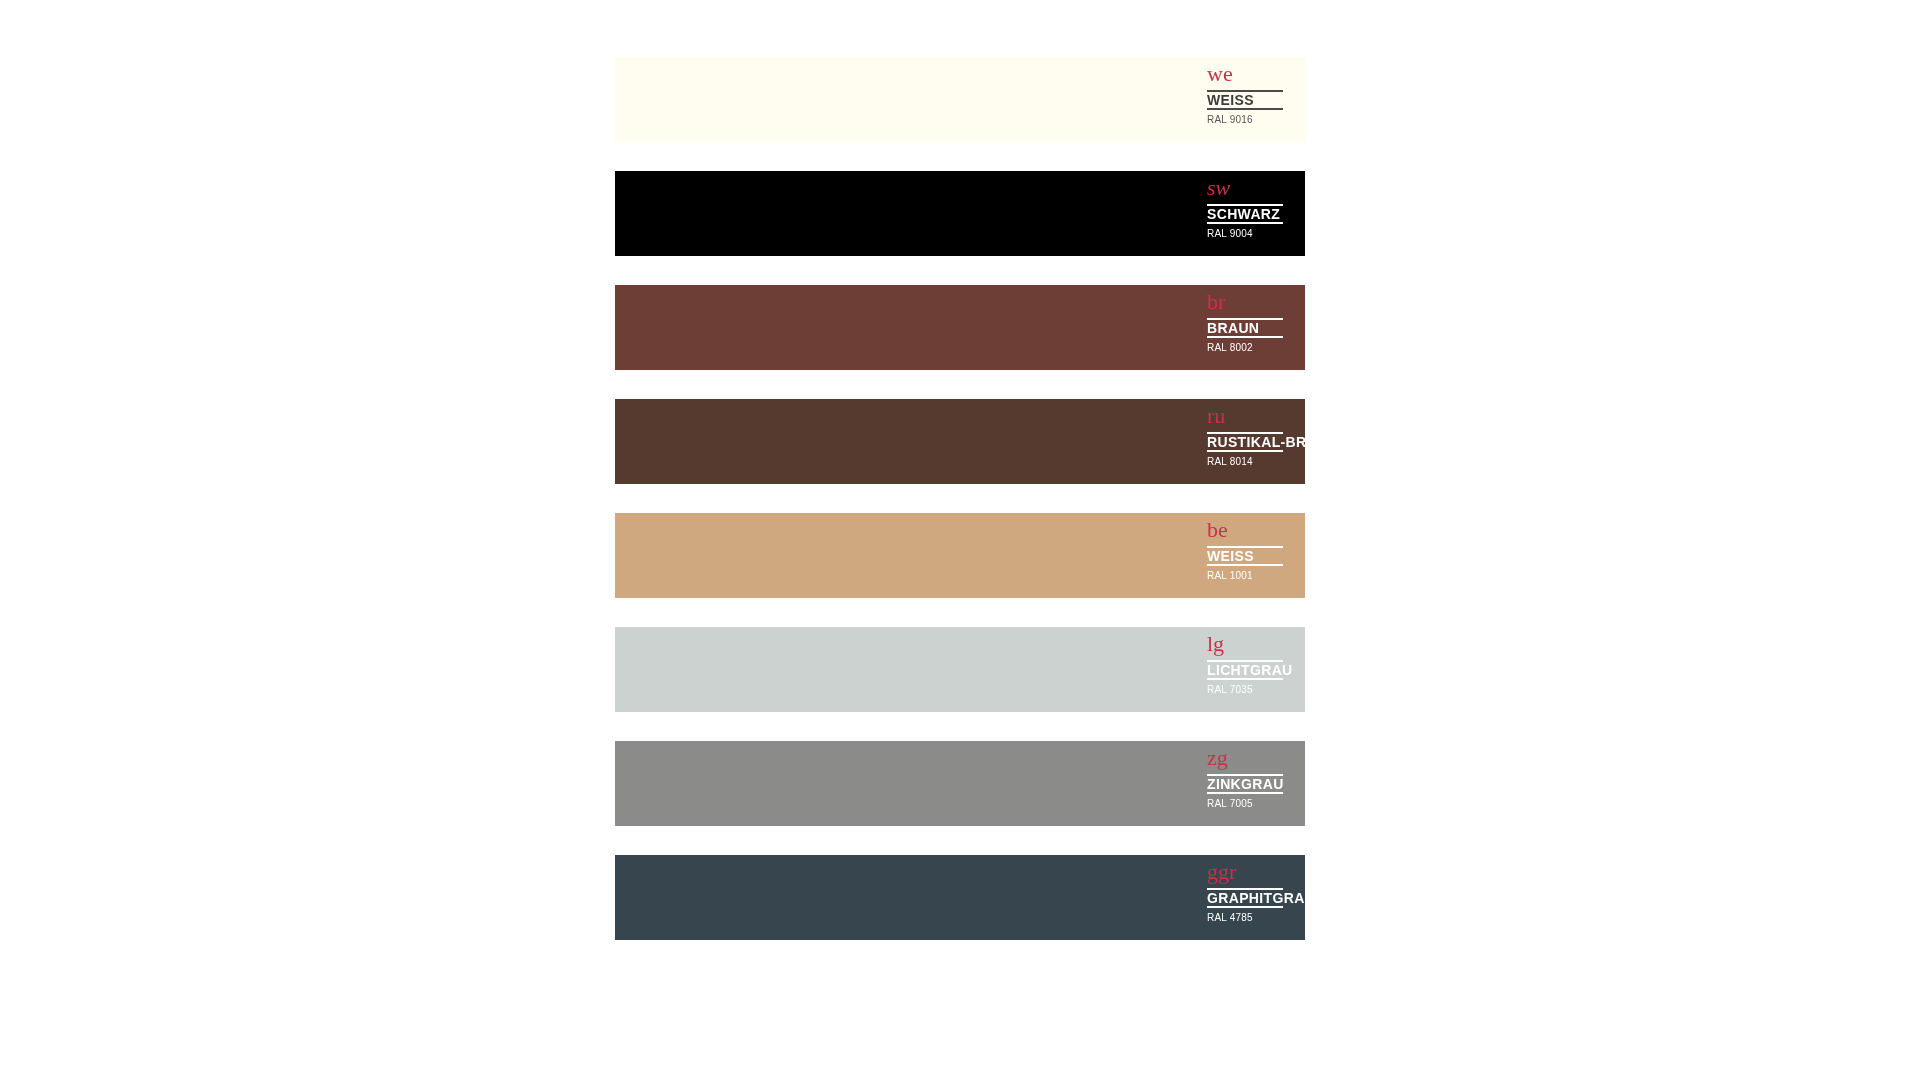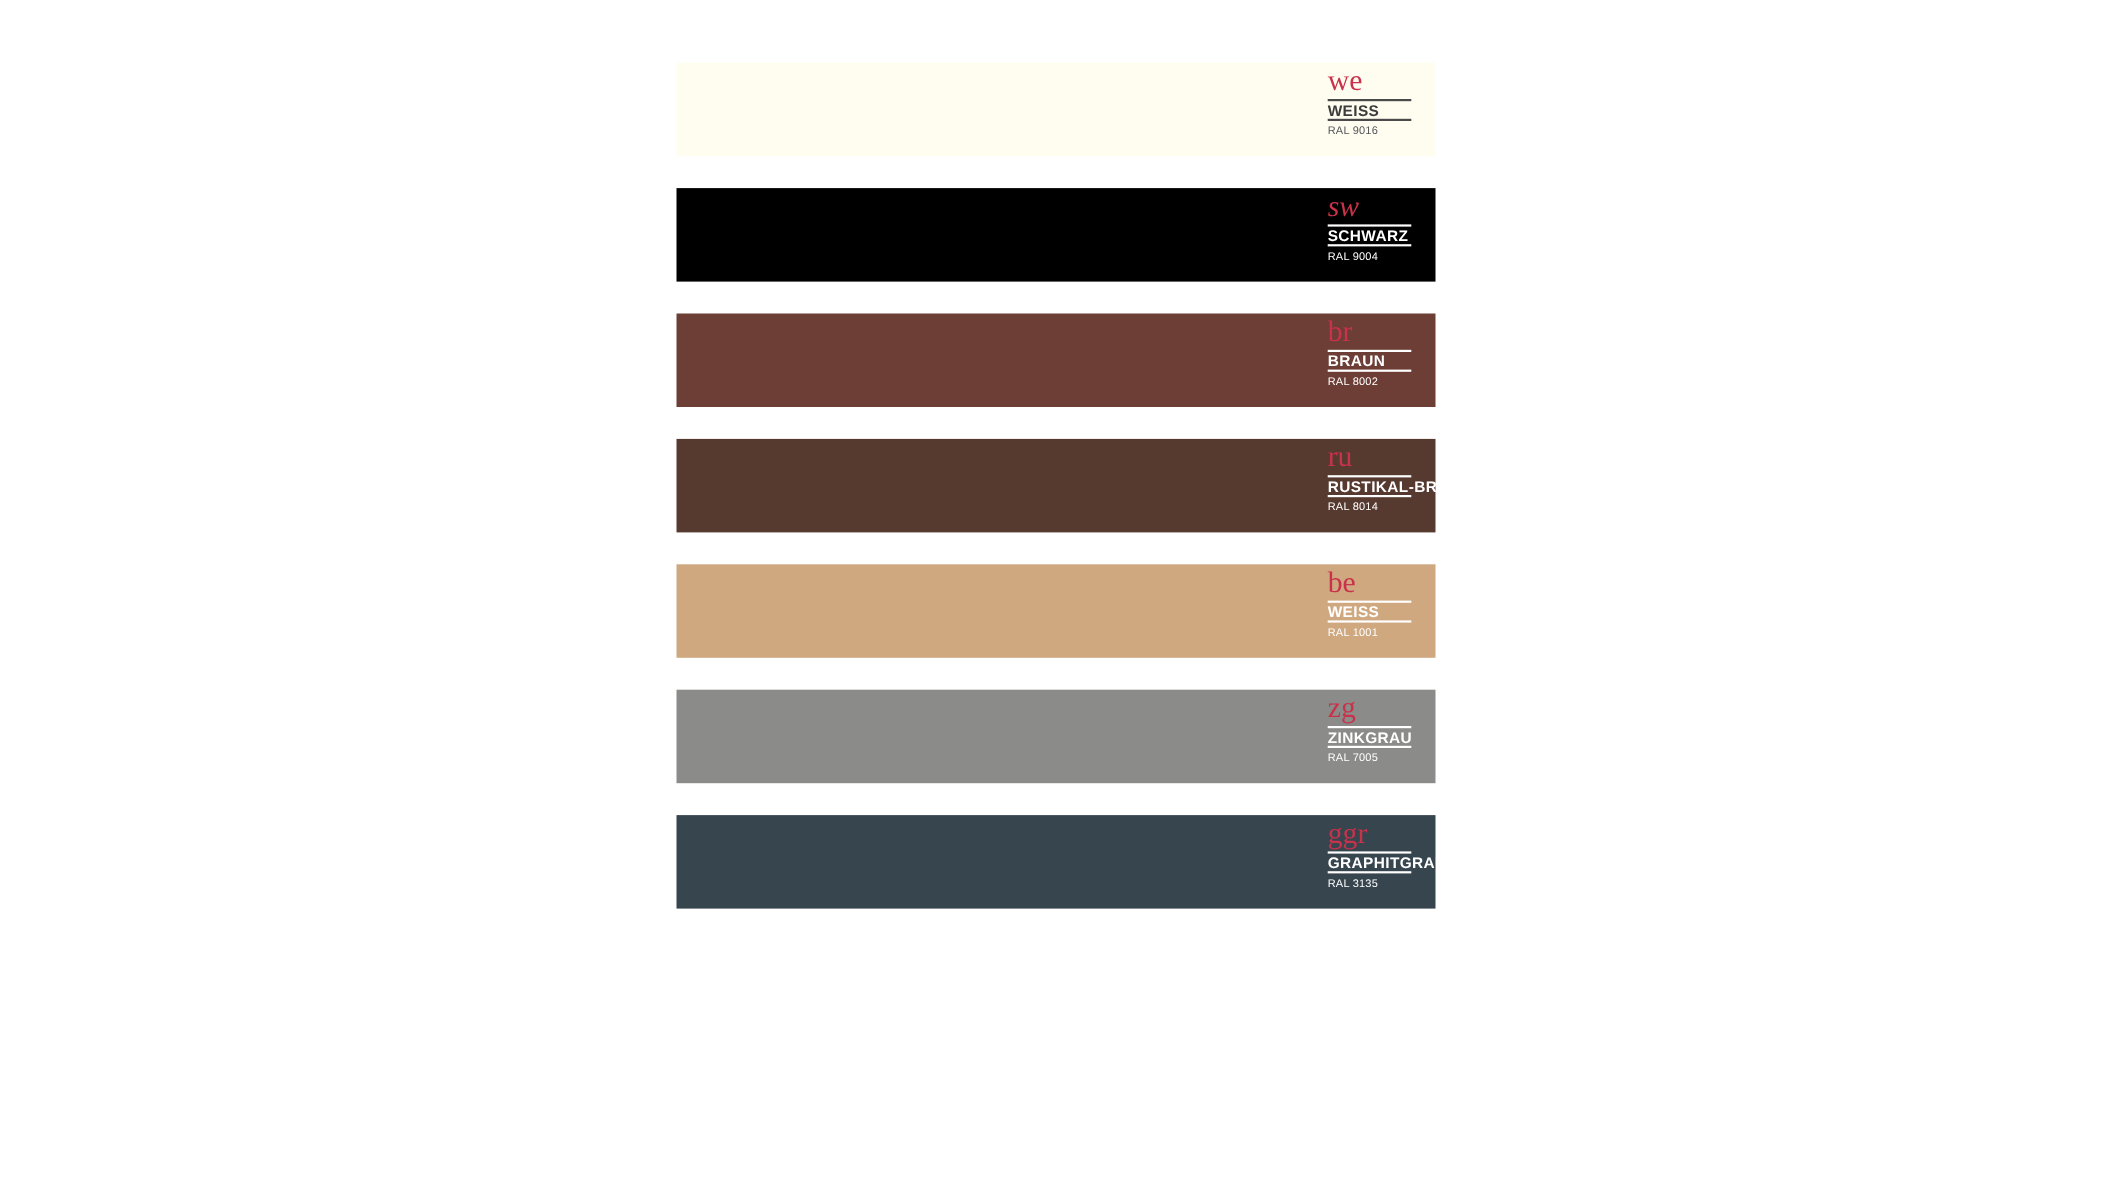--- a/index.html
+++ b/index.html
@@ -43,21 +43,21 @@
     position: absolute;
     right: 22px;
     top: 3px;
     width: 76px;
     text-align: left;
     line-height: 1;
     user-select: none;
   }
   .abbr {
     font-family: "Liberation Serif", serif;
-    font-size: 27px;
+    font-size: 22px;
     line-height: 27px;
     font-weight: 400;
     letter-spacing: 0px;
     padding-bottom: 1px;
     white-space: nowrap;
   }
   .rule {
     height: 2px;
     width: 76px;
     margin: 2px 0 3px 0;
@@ -137,33 +137,43 @@
         <div class="swatch-fill" style="background: rgb(207, 168, 128);"></div>
         <div class="swatch-label ink-light">
           <div class="abbr" style="color: rgb(200, 50, 75);">be</div>
           <div class="rule"></div>
           <div class="name">WEISS</div>
           <div class="rule"></div>
           <div class="ral">RAL 1001</div>
         </div>
       </div>
       <div class="swatch-row">
+        <div class="swatch-fill" style="background: rgb(204, 210, 208);"></div>
+        <div class="swatch-label ink-light">
+          <div class="abbr" style="color: rgb(200, 50, 75);">lg</div>
+          <div class="rule"></div>
+          <div class="name">LICHTGRAU</div>
+          <div class="rule"></div>
+          <div class="ral">RAL 7035</div>
+        </div>
+      </div>
+      <div class="swatch-row">
         <div class="swatch-fill" style="background: rgb(139, 139, 137);"></div>
         <div class="swatch-label ink-light">
           <div class="abbr" style="color: rgb(200, 50, 75);">zg</div>
           <div class="rule"></div>
           <div class="name">ZINKGRAU</div>
           <div class="rule"></div>
           <div class="ral">RAL 7005</div>
         </div>
       </div>
       <div class="swatch-row">
         <div class="swatch-fill" style="background: rgb(55, 69, 79);"></div>
         <div class="swatch-label ink-light">
           <div class="abbr" style="color: rgb(200, 50, 75);">ggr</div>
           <div class="rule"></div>
           <div class="name">GRAPHITGRAU</div>
           <div class="rule"></div>
-          <div class="ral">RAL 3135</div>
+          <div class="ral">RAL 4785</div>
         </div>
       </div>
     </div>
 </div>
 
 </body></html>

